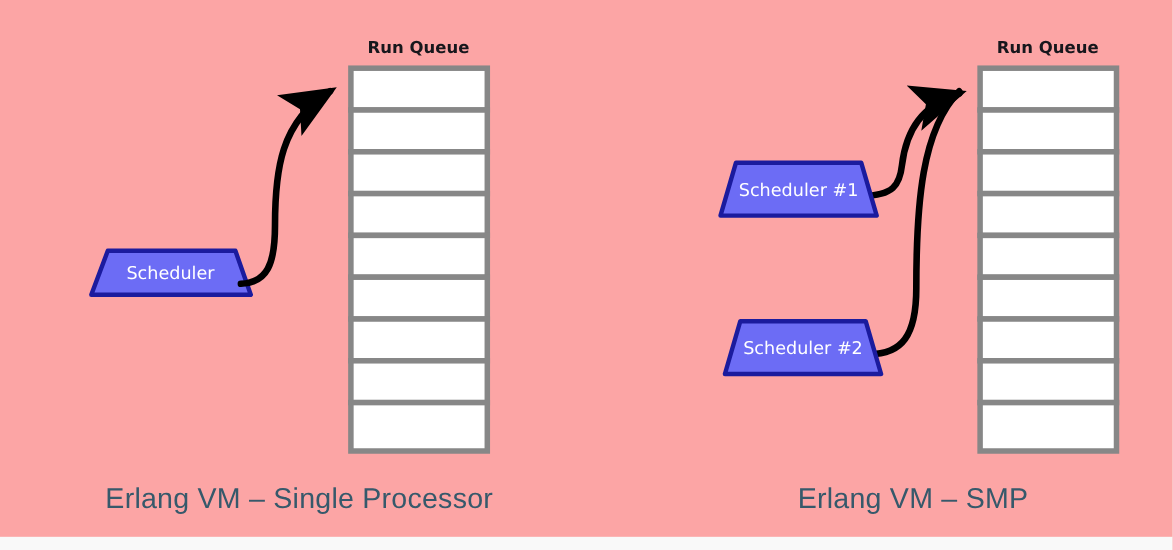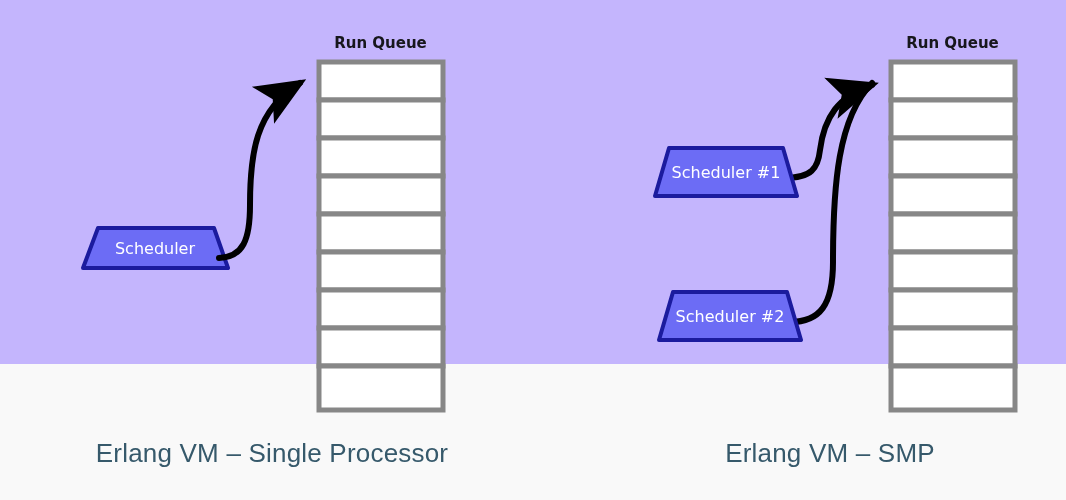--- a/index.html
+++ b/index.html
@@ -10,22 +10,22 @@
   body {
     width: 1066px;
     height: 500px;
     background: #f9f9f9;
     font-family: "DejaVu Sans", sans-serif;
     overflow: hidden;
   }
   #canvas {
     position: relative;
     width: 1066px;
-    height: 364px;
-    background: #c4b5fd;
+    height: 488px;
+    background: #fca5a5;
   }
   .diagram-svg {
     position: absolute;
     top: 0;
     left: 0;
     width: 1066px;
     height: 500px;
   }
   .queue-title {
     font-family: "DejaVu Sans", sans-serif;

